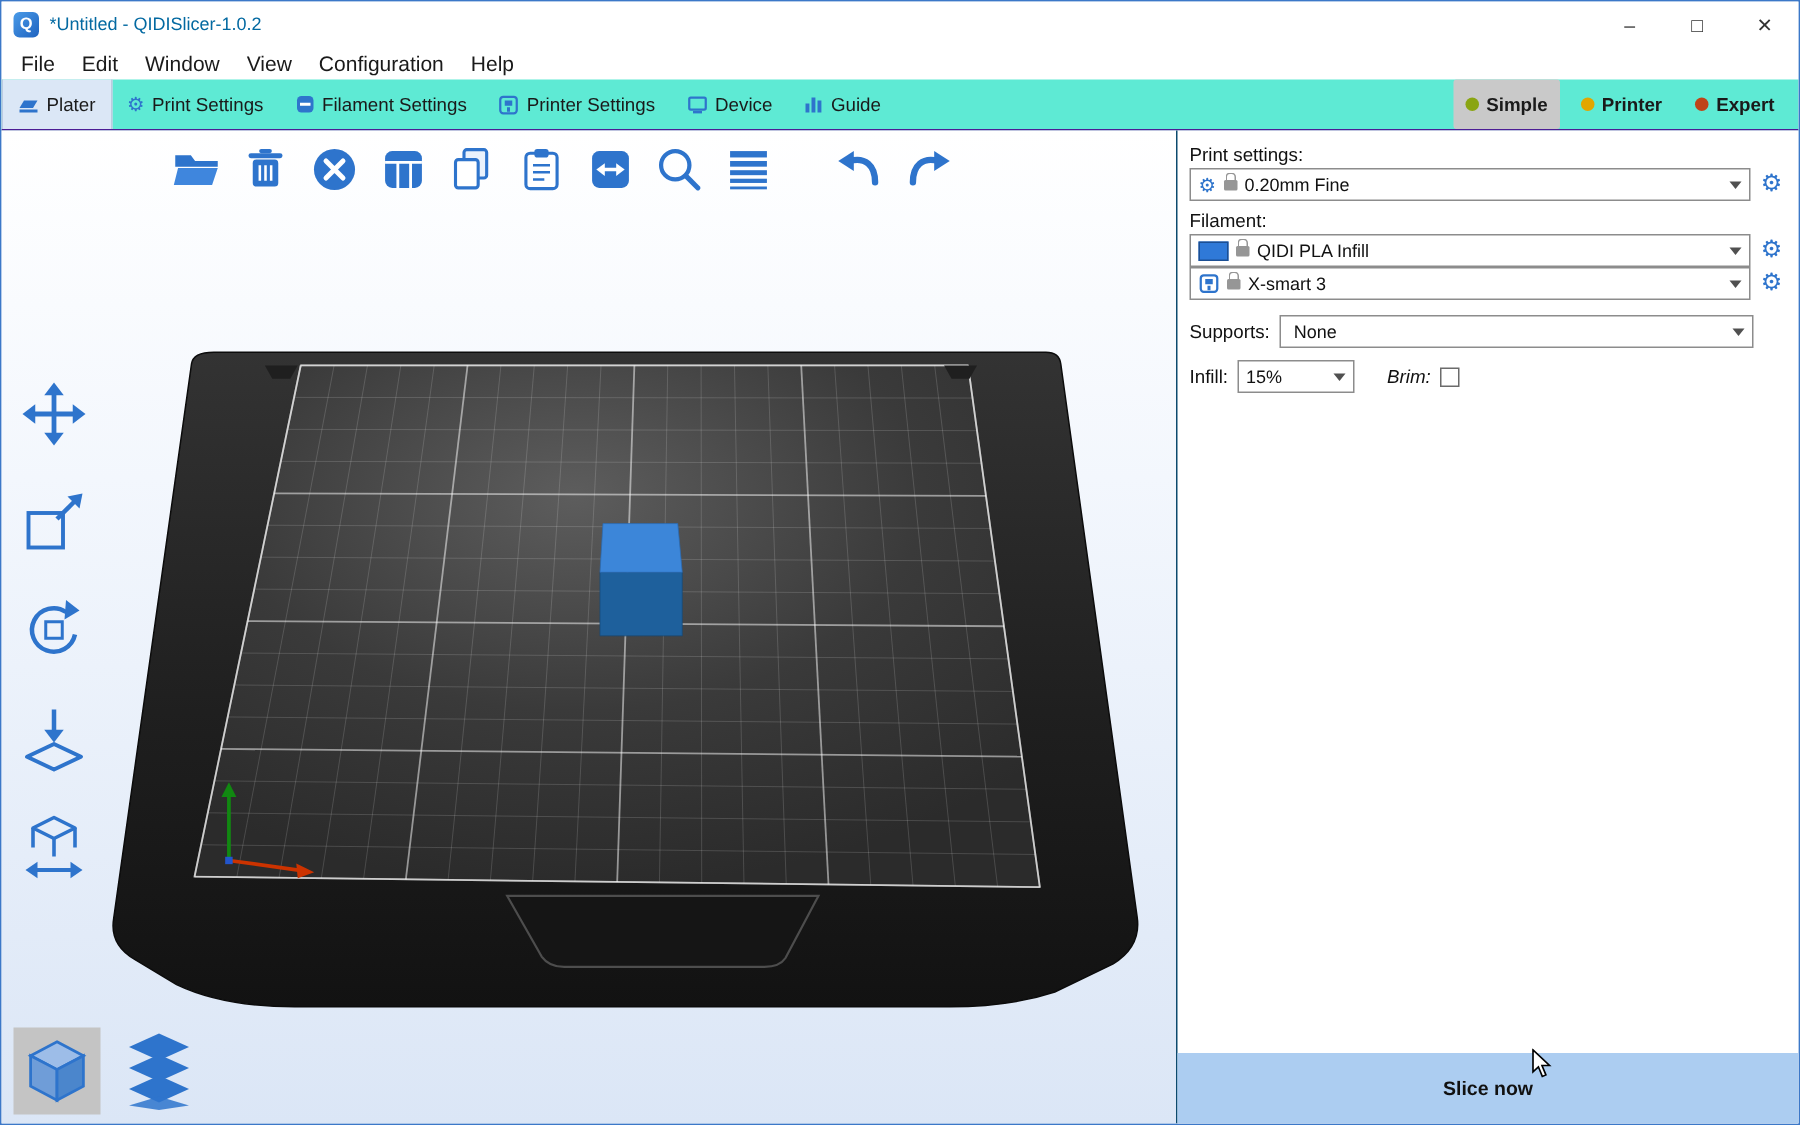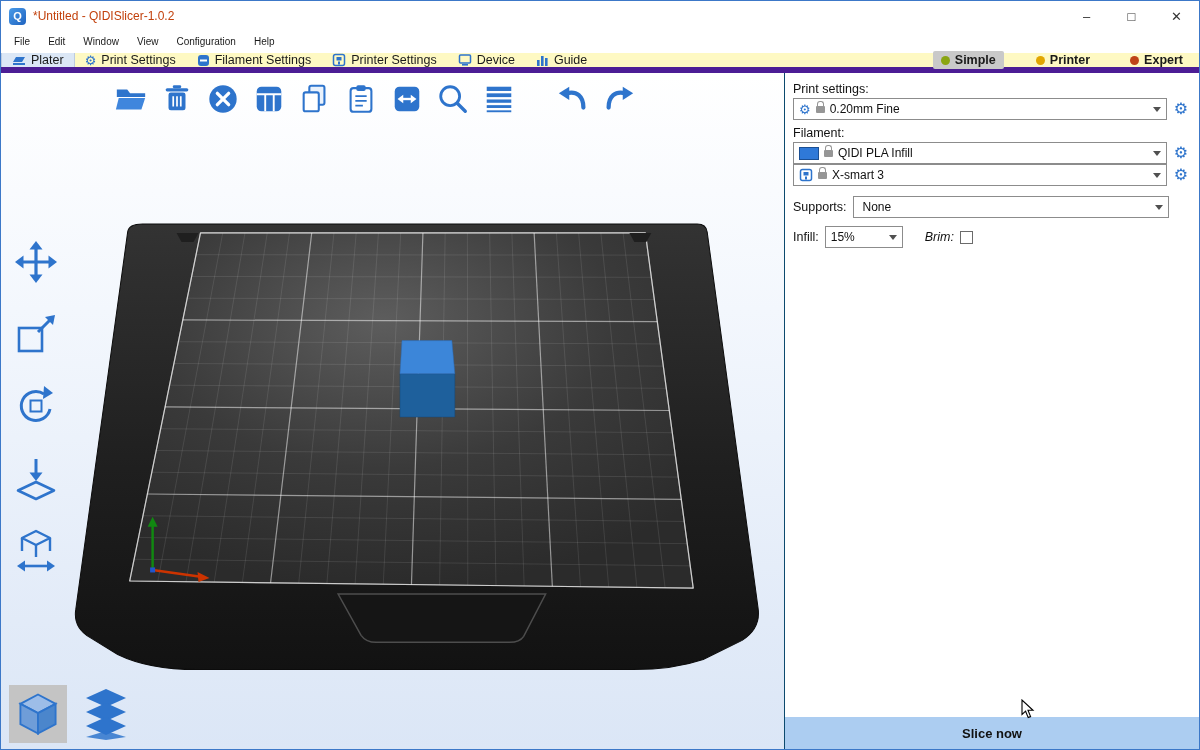--- a/index.html
+++ b/index.html
@@ -2,34 +2,34 @@
 <html><head>
 <meta charset="utf-8">
 <style>
   * { margin:0; padding:0; box-sizing:border-box; }
   html,body { width:1200px; height:750px; font-family:"Liberation Sans", sans-serif; }
   .window { width:1200px; height:750px; border:1px solid #3c78c8; background:#fff; display:flex; flex-direction:column; overflow:hidden; position:relative; }
 
   
   .titlebar { height:30px; display:flex; align-items:center; padding-left:8px; background:#fff; flex:0 0 auto; }
   .app-icon { width:17px; height:17px; border-radius:4px; background:linear-gradient(135deg,#4a9be8,#1f63c0); color:#fff; font-size:11px; font-weight:bold; display:flex; align-items:center; justify-content:center; }
-  .title-text { margin-left:7px; font-size:12px; color:#c2410c; }
+  .title-text { margin-left:7px; font-size:12px; color:#0369a1; }
   .win-controls { margin-left:auto; display:flex; height:30px; }
   .win-btn { width:45px; height:30px; display:flex; align-items:center; justify-content:center; font-size:13px; color:#333; cursor:default; }
 
   
   .menubar { height:22px; display:flex; align-items:center; padding-left:4px; background:#fff; flex:0 0 auto; }
-  .menu-item { padding:0 9px; font-size:10px; color:#1a1a1a; line-height:22px; }
-
-  
-  .tabbar { height:20px; background:#fef9c3; border-bottom:6px solid #4c1d95; display:flex; align-items:stretch; flex:0 0 auto; }
+  .menu-item { padding:0 9px; font-size:14px; color:#1a1a1a; line-height:22px; }
+
+  
+  .tabbar { height:34px; background:#5eead4; border-bottom:1px solid #4c1d95; display:flex; align-items:stretch; flex:0 0 auto; }
   .tab { display:flex; align-items:center; gap:5px; padding:0 10px; font-size:12.5px; color:#1a1a1a; border-right:1px solid transparent; }
   .tab.active { background:#dbe7f6; border-left:1px solid #bccbe0; border-right:1px solid #bccbe0; }
   .tab .ticon { display:flex; align-items:center; }
-  .modes { margin-left:auto; display:flex; align-items:center; gap:24px; padding-right:8px; }
+  .modes { margin-left:auto; display:flex; gap:6px; padding-right:8px; }
   .mode { display:flex; align-items:center; gap:5px; font-size:12.5px; font-weight:bold; color:#1a1a1a; padding:2px 8px; border-radius:2px; }
   .mode.selected { background:#c9c9c9; }
   .dot { width:9px; height:9px; border-radius:50%; display:inline-block; }
   .dot-simple { background:#8aa512; }
   .dot-advanced { background:#e2a600; }
   .dot-expert { background:#bf4418; }
 
   
   .main { flex:1; display:flex; min-height:0; }
   .viewport { flex:1; position:relative; background:linear-gradient(180deg,#ffffff 0%,#f3f7fd 35%,#dbe6f6 100%); overflow:hidden; }
@@ -58,21 +58,21 @@
   .gear-btn { width:20px; text-align:center; color:#2e74cc; font-size:16px; line-height:20px; }
   .gear-glyph { color:#2e74cc; font-size:13px; line-height:13px; }
   .lock { position:relative; width:9px; height:7px; background:#969696; border-radius:1px; margin:0 1px; flex:0 0 auto; }
   .lock::before { content:''; position:absolute; left:1px; top:-5px; width:5px; height:5px; border:1.5px solid #969696; border-bottom:none; border-radius:3px 3px 0 0; }
   .swatch { width:20px; height:13px; background:#2f79d8; border:1px solid #1b4f94; flex:0 0 auto; }
   .row2 { display:flex; align-items:center; margin-top:10px; gap:6px; }
   .row3 { display:flex; align-items:center; margin-top:8px; gap:6px; }
   .combo.small { flex:0 0 78px; }
   .checkbox { width:13px; height:13px; border:1px solid #6b6b6b; background:#fff; }
   .brim-label { margin-left:16px;font-style:italic; }
-  .slice-btn { position:absolute; left:0; right:0; bottom:0; height:32px; background:#accdf1; display:flex; align-items:center; justify-content:center; font-size:13px; font-weight:bold; color:#111; }
+  .slice-btn { position:absolute; left:0; right:0; bottom:0; height:47px; background:#accdf1; display:flex; align-items:center; justify-content:center; font-size:13px; font-weight:bold; color:#111; }
 
   
   .cursor { position:absolute; left:1020px; top:698px; z-index:50; pointer-events:none; }
 </style>
 </head>
 <body>
 
 <div class="window">
 
   <div class="titlebar">

